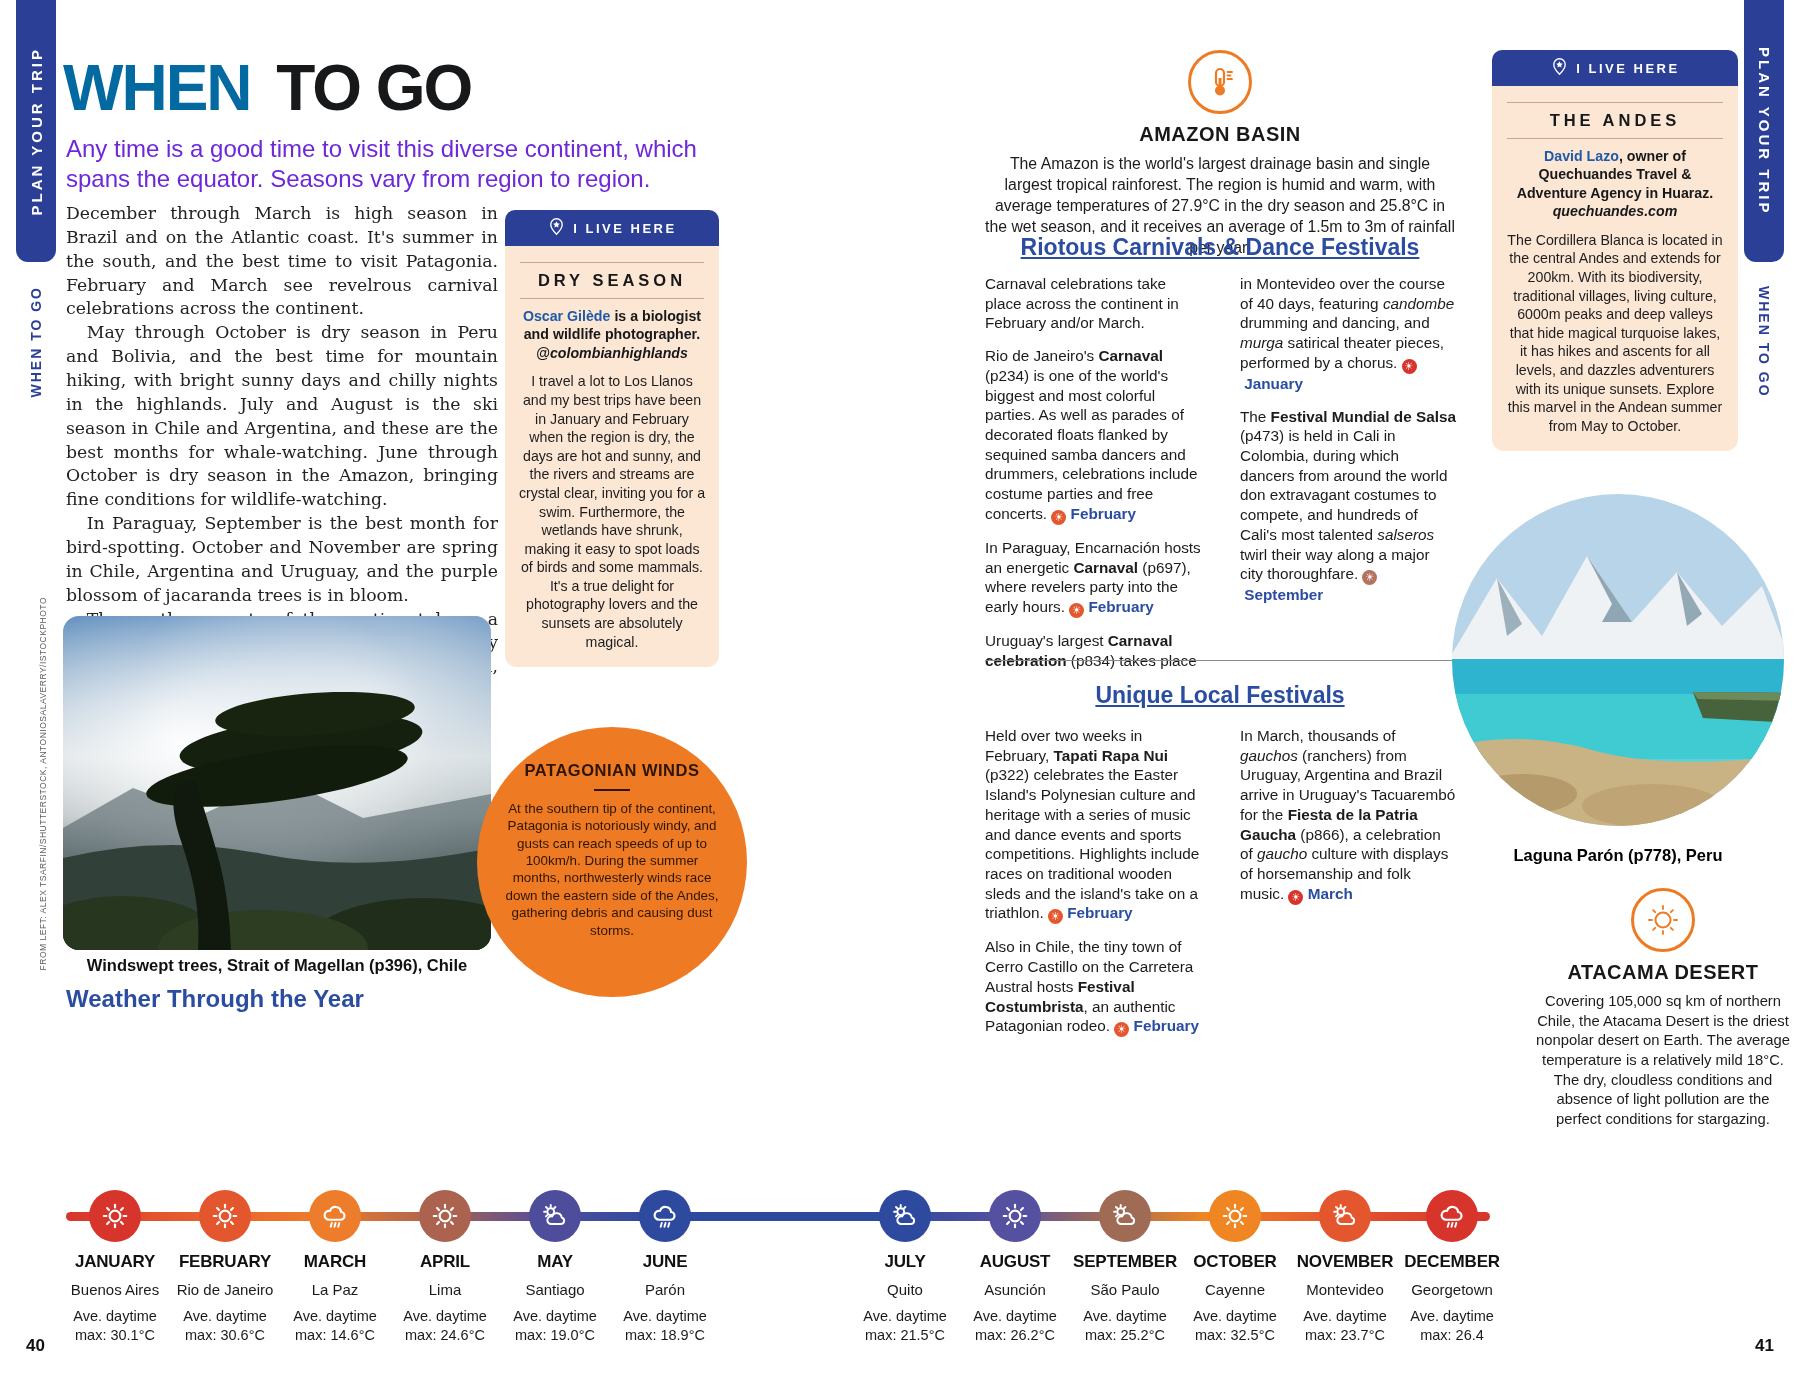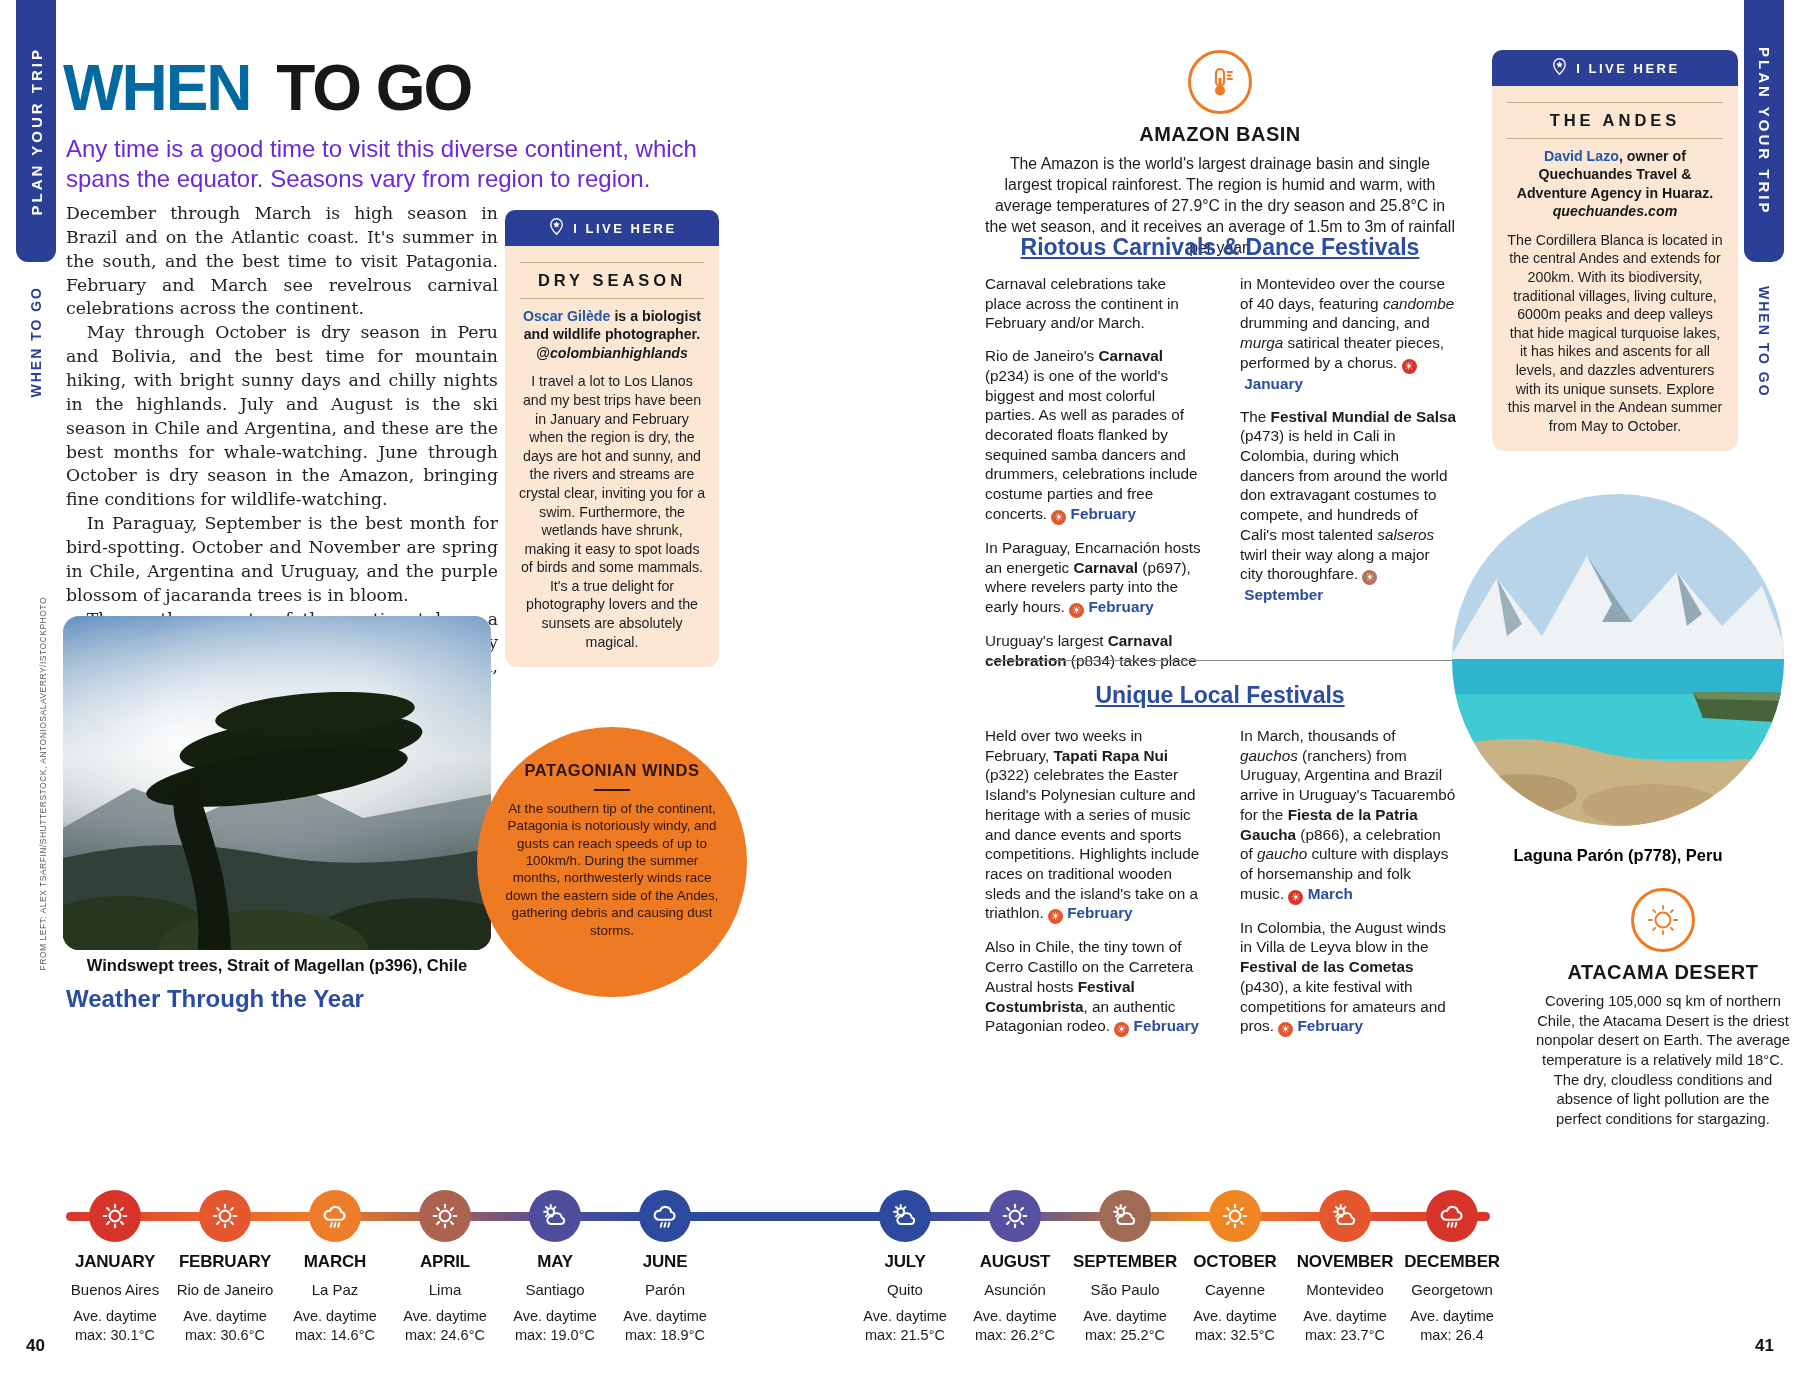--- a/index.html
+++ b/index.html
@@ -207,21 +207,20 @@
     </div>
 
   <div class="divider"></div>
   <div class="col-head h-festivals">Unique Local Festivals</div>
   <div class="tcol f1">
       <p>Held over two weeks in February, <b>Tapati Rapa Nui</b> (p322) celebrates the Easter Island's Polynesian culture and heritage with a series of music and dance events and sports competitions. Highlights include races on traditional wooden sleds and the island's take on a triathlon. <span><span class="mi" style="background: rgb(228, 87, 46);">☀</span>&nbsp;<b class="mname">February</b></span></p>
       <p>Also in Chile, the tiny town of Cerro Castillo on the Carretera Austral hosts <b>Festival Costumbrista</b>, an authentic Patagonian rodeo. <span><span class="mi" style="background: rgb(228, 87, 46);">☀</span>&nbsp;<b class="mname">February</b></span></p>
     </div>
   <div class="tcol f2">
       <p>In March, thousands of <i>gauchos</i> (ranchers) from Uruguay, Argentina and Brazil arrive in Uruguay's Tacuarembó for the <b>Fiesta de la Patria Gaucha</b> (p866), a celebration of <i>gaucho</i> culture with displays of horsemanship and folk music. <span><span class="mi" style="background: rgb(215, 53, 44);">☀</span>&nbsp;<b class="mname">March</b></span></p>
-      <p>In Colombia, the August winds in Villa de Leyva blow in the <b>Festival de las Cometas</b> (p430), a kite festival with competitions for amateurs and pros. <span><span class="mi" style="background: rgb(228, 87, 46);">☀</span>&nbsp;<b class="mname">February</b></span></p>
     </div>
 
   <div class="ilh-box box-andes">
     <div class="ilh-badge">
       <span><svg viewBox="0 0 24 24" width="19" height="19">
             <path d="M12 2.2 C7.8 2.2 4.8 5.4 4.8 9.4 C4.8 14.6 12 21.8 12 21.8 S19.2 14.6 19.2 9.4 C19.2 5.4 16.2 2.2 12 2.2 Z" fill="none" stroke="#fff" stroke-width="1.7"></path>
             <path d="M12 5.4 l1.3 2.6 2.9 .4 -2.1 2 .5 2.9 -2.6 -1.4 -2.6 1.4 .5 -2.9 -2.1 -2 2.9 -.4 z" fill="#fff"></path>
           </svg></span>
       <b>I LIVE HERE</b>
     </div>

